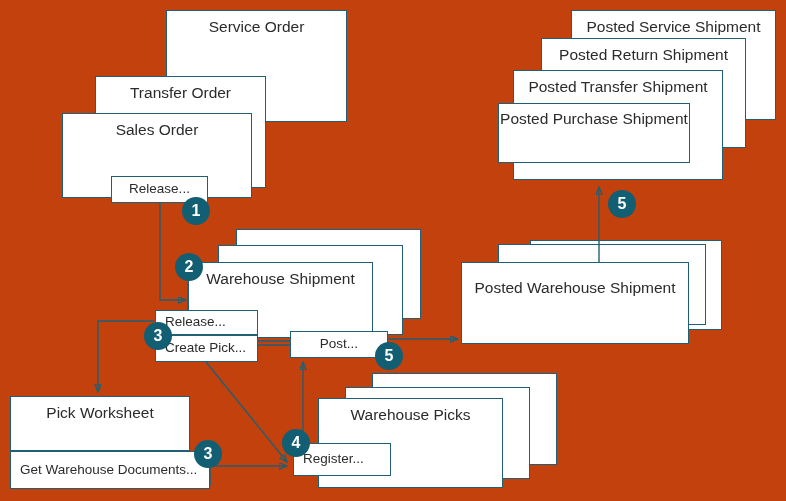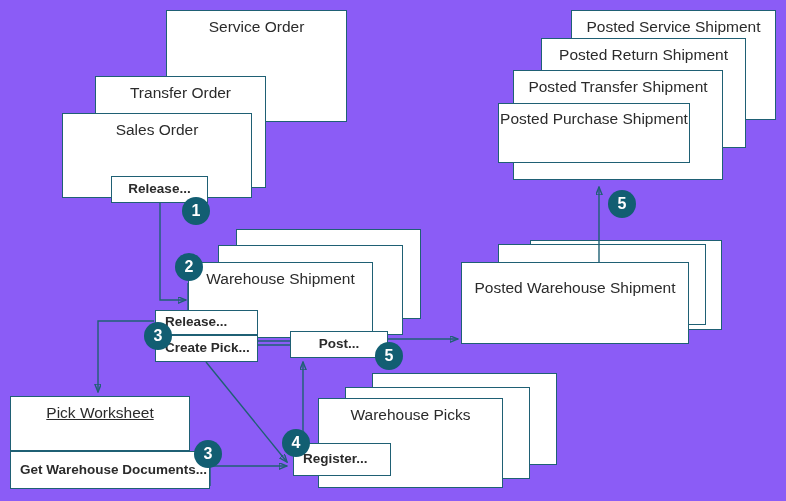--- a/index.html
+++ b/index.html
@@ -7,21 +7,21 @@
     padding: 0;
     background: #ffffff;
   }
   body {
     font-family: "Liberation Sans", sans-serif;
   }
   #canvas {
     position: relative;
     width: 786px;
     height: 501px;
-    background: #8b5cf6;
+    background: #c2410c;
     overflow: hidden;
   }
   .box {
     position: absolute;
     box-sizing: border-box;
     border: 1.4px solid #1f6074;
     background: #ffffff;
     color: #2b2b2b;
     font-size: 15.5px;
     line-height: 1.2;
@@ -36,21 +36,20 @@
     box-sizing: border-box;
     border: 1.4px solid #1f6074;
     background: #ffffff;
     color: #2b2b2b;
     font-size: 13.5px;
     line-height: 1.2;
     display: flex;
     align-items: center;
     justify-content: center;
     text-align: right;
-    font-weight: bold;
   }
   .btn.left {
     justify-content: flex-start;
     padding-left: 9px;
   }
   .badge {
     position: absolute;
     width: 28px;
     height: 28px;
     border-radius: 50%;
@@ -113,21 +112,21 @@
   </div>
 
   <div class="btn left" style="left:155px; top:335px; width:103px; height:27px;">
     <span>Create Pick...</span>
   </div>
 
   <div class="btn" style="left:290px; top:331px; width:98px; height:27px;">
     <span>Post...</span>
   </div>
 
-  <div class="box" style="left:10px; top:396px; width:180px; height:55px;text-decoration:underline;">
+  <div class="box" style="left:10px; top:396px; width:180px; height:55px;">
     <span>Pick Worksheet</span>
   </div>
 
   <div class="btn left" style="left:10px; top:451px; width:200px; height:38px;">
     <span>Get Warehouse Documents...</span>
   </div>
 
   <div class="box ghost" style="left:372px; top:373px; width:185px; height:92px;"></div>
 
   <div class="box ghost" style="left:345px; top:387px; width:185px; height:92px;"></div>

